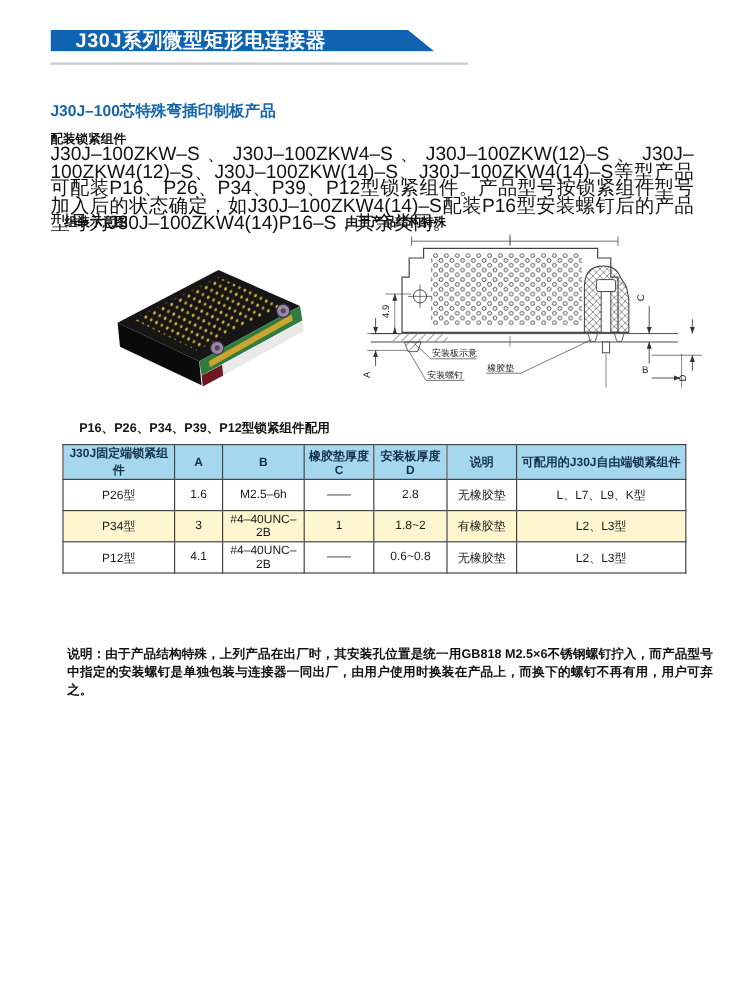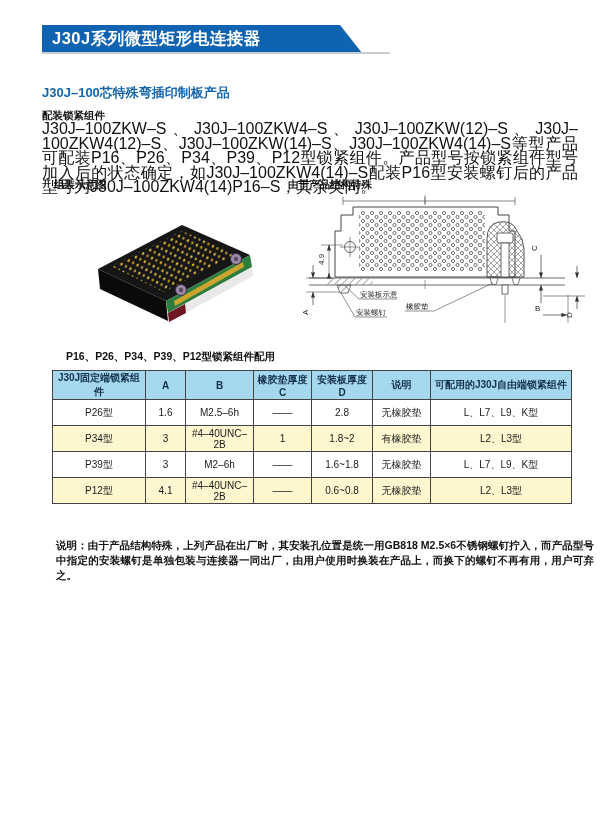--- a/index.html
+++ b/index.html
@@ -1,21 +1,21 @@
 <!DOCTYPE html>
 <html><head>
 <meta charset="utf-8">
 <style>
   html,body{margin:0;padding:0;width:613px;height:825px;background:#ffffff;overflow:hidden;
     font-family:"Liberation Sans","DejaVu Sans",sans-serif;color:#1a1a1a;}
   .page{position:absolute;left:0;top:0;width:613px;height:825px;background:#fff;}
 
-  .header-bar{position:absolute;left:42px;top:25px;width:320px;height:28px;background:#0f63b0;
+  .header-bar{position:absolute;left:42px;top:25px;width:320px;height:18px;background:#0f63b0;
     clip-path:polygon(0 0,calc(100% - 22px) 0,100% 100%,0 100%);
-    display:flex;align-items:center;padding-left:10px;box-sizing:border-box;}
+    display:flex;align-items:center;padding-left:21px;box-sizing:border-box;}
   .header-bar .t{color:#fff;font-weight:bold;font-size:16.5px;letter-spacing:.5px;white-space:nowrap;}
   .header-underline{position:absolute;left:42px;top:52px;width:348px;height:2px;background:#c8cdd2;}
 
   .section-title{position:absolute;left:42px;top:84px;font-size:13px;font-weight:bold;color:#1565ad;}
   .para-heading{position:absolute;left:42px;top:109px;font-size:10.5px;font-weight:bold;color:#111;font-family:Liberation Serif, serif;}
   .para-body{position:absolute;left:42px;top:122px;width:536px;font-size:16px;line-height:14.5px;
     color:#111;text-align:justify;}
 
   .fig-label{position:absolute;top:178px;font-size:10.5px;font-weight:bold;color:#111;}
   .fig-label.left{left:42px;padding-left:12px;} .fig-label.right{left:288px;}
@@ -211,29 +211,20 @@
       <tr>
         <td>P34型</td>
         <td>3</td>
         <td>#4–40UNC–2B</td>
         <td>1</td>
         <td>1.8~2</td>
         <td>有橡胶垫</td>
         <td>L2、L3型</td>
       </tr>
       <tr>
-        <td>P39型</td>
-        <td>3</td>
-        <td>M2–6h</td>
-        <td>——</td>
-        <td>1.6~1.8</td>
-        <td>无橡胶垫</td>
-        <td>L、L7、L9、K型</td>
-      </tr>
-      <tr>
         <td>P12型</td>
         <td>4.1</td>
         <td>#4–40UNC–2B</td>
         <td>——</td>
         <td>0.6~0.8</td>
         <td>无橡胶垫</td>
         <td>L2、L3型</td>
       </tr>
     </tbody>
   </table>

